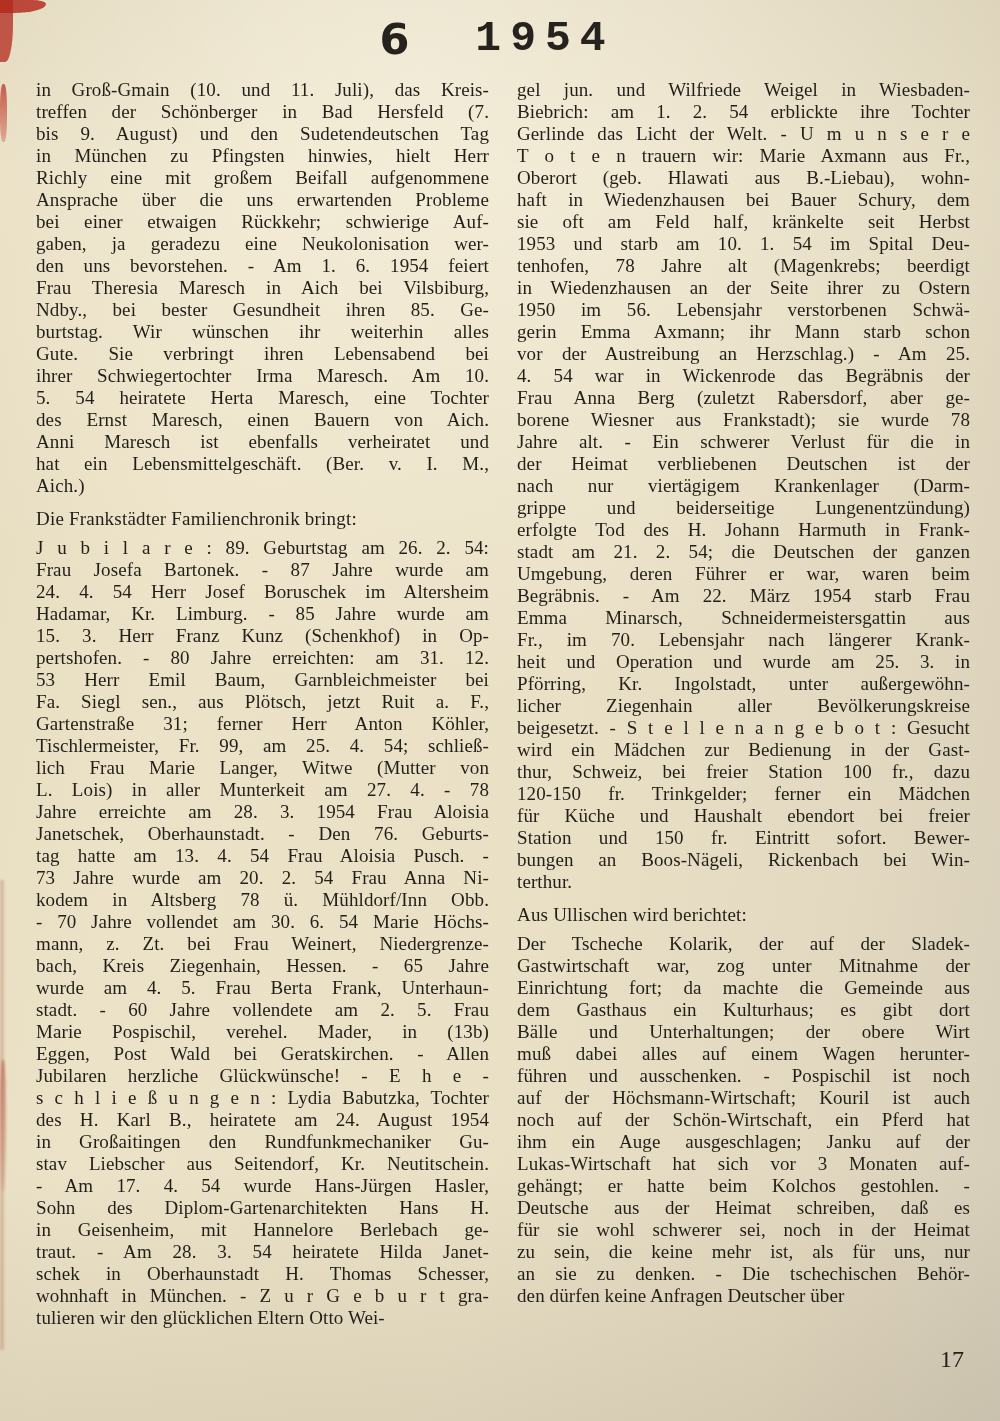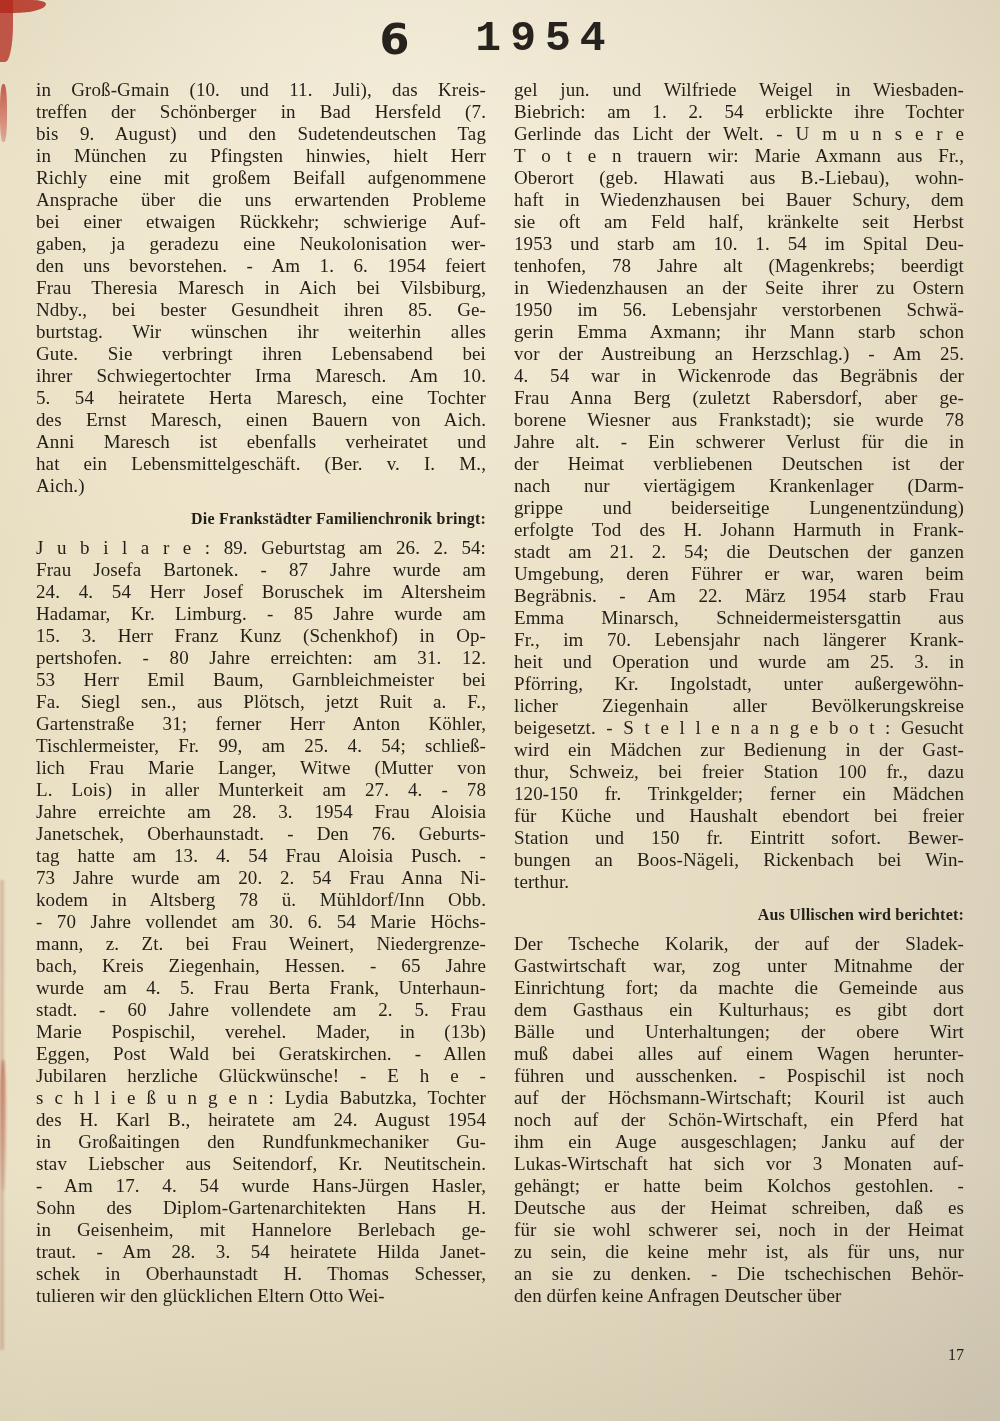--- a/index.html
+++ b/index.html
@@ -14,31 +14,31 @@
     color:#221f19;
   }
   .header{
     position:absolute;top:14px;left:0;width:100%;
     display:flex;justify-content:center;align-items:flex-start;gap:60px;
     font-family:"DejaVu Sans", sans-serif;font-weight:700;font-size:43px;color:#26221d;
   }
   .header .issue{transform:translateX(-6px);}
   .header .year{letter-spacing:9px;font-family:Liberation Mono, monospace;}
   .content{
-    position:absolute;top:79px;left:36px;right:36px;
+    position:absolute;top:79px;left:36px;right:30px;
     display:flex;gap:28px;
   }
   .col{flex:1 1 0;font-size:19px;line-height:22px;}
   .line{text-align:justify;text-align-last:justify;letter-spacing:0.1px;}
   .line.last{text-align-last:left;}
   .heading{
-    font-size:16px;line-height:22px;font-weight:700;
-    margin:11px 0 7px 0;letter-spacing:0.2px;text-align:right;
+    font-size:19px;line-height:22px;font-weight:400;
+    margin:11px 0 7px 0;letter-spacing:0.2px;
   }
-  .page-number{position:absolute;top:1346px;right:36px;font-size:16px;color:#221f19;margin-left:24px;}
+  .page-number{position:absolute;top:1346px;right:36px;font-size:24px;color:#221f19;margin-left:24px;}
   
   .mark{position:absolute;pointer-events:none;}
   .mark-corner-top{left:0;top:0;width:46px;height:13px;background:rgba(178,40,28,0.82);border-radius:0 30% 70% 0;filter:blur(0.6px);}
   .mark-corner-side{left:0;top:0;width:13px;height:62px;background:rgba(178,40,28,0.75);border-radius:0 0 60% 0;filter:blur(0.6px);}
   .mark-edge-1{left:0;top:84px;width:7px;height:58px;background:linear-gradient(rgba(190,48,35,0.75), rgba(190,48,35,0.30));border-radius:40%;filter:blur(0.7px);}
   .mark-edge-2{left:0;top:1060px;width:6px;height:130px;background:linear-gradient(rgba(175,55,38,0.45), rgba(175,55,38,0.15));border-radius:40%;filter:blur(0.9px);}
   .mark-edge-3{left:0;top:880px;width:4px;height:470px;background:rgba(140,60,40,0.22);filter:blur(1px);}
 </style>
 </head>
 <body>
@@ -109,20 +109,21 @@
           <div class="line">Jubilaren herzliche Glückwünsche! - E h e -</div>
           <div class="line">s c h l i e ß u n g e n : Lydia Babutzka, Tochter</div>
           <div class="line">des H. Karl B., heiratete am 24. August 1954</div>
           <div class="line">in Großaitingen den Rundfunkmechaniker Gu-</div>
           <div class="line">stav Liebscher aus Seitendorf, Kr. Neutitschein.</div>
           <div class="line">- Am 17. 4. 54 wurde Hans-Jürgen Hasler,</div>
           <div class="line">Sohn des Diplom-Gartenarchitekten Hans H.</div>
           <div class="line">in Geisenheim, mit Hannelore Berlebach ge-</div>
           <div class="line">traut. - Am 28. 3. 54 heiratete Hilda Janet-</div>
           <div class="line">schek in Oberhaunstadt H. Thomas Schesser,</div>
+          <div class="line">wohnhaft in München. - Z u r  G e b u r t  gra-</div>
           <div class="line last">tulieren wir den glücklichen Eltern Otto Wei-</div>
         </div>
     </div>
 
     <div class="col">
       <div class="para">
           <div class="line">gel jun. und Wilfriede Weigel in Wiesbaden-</div>
           <div class="line">Biebrich: am 1. 2. 54 erblickte ihre Tochter</div>
           <div class="line">Gerlinde das Licht der Welt. - U m  u n s e r e</div>
           <div class="line">T o t e n  trauern wir: Marie Axmann aus Fr.,</div>

